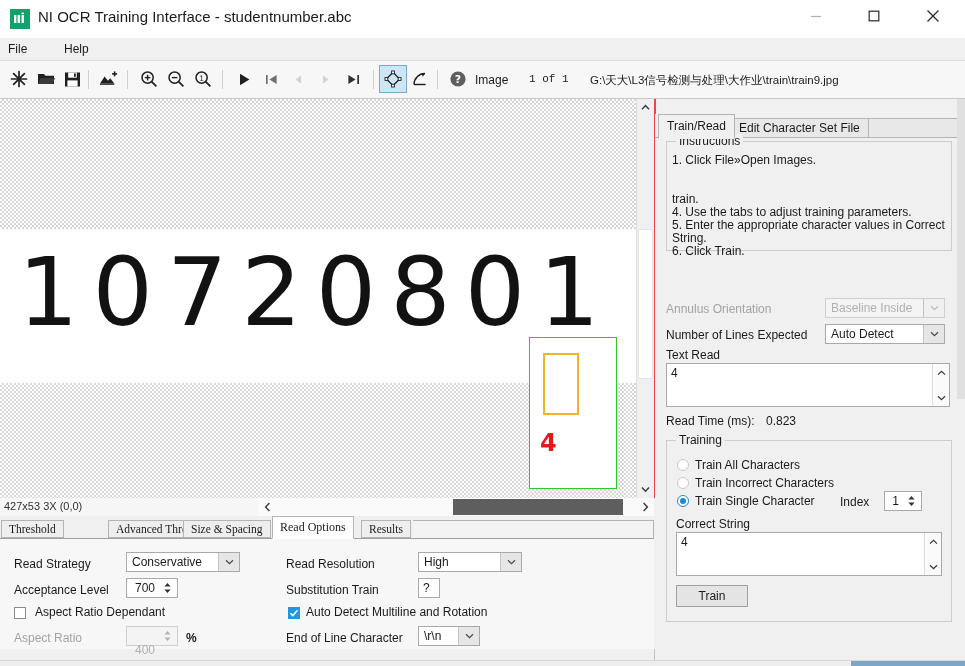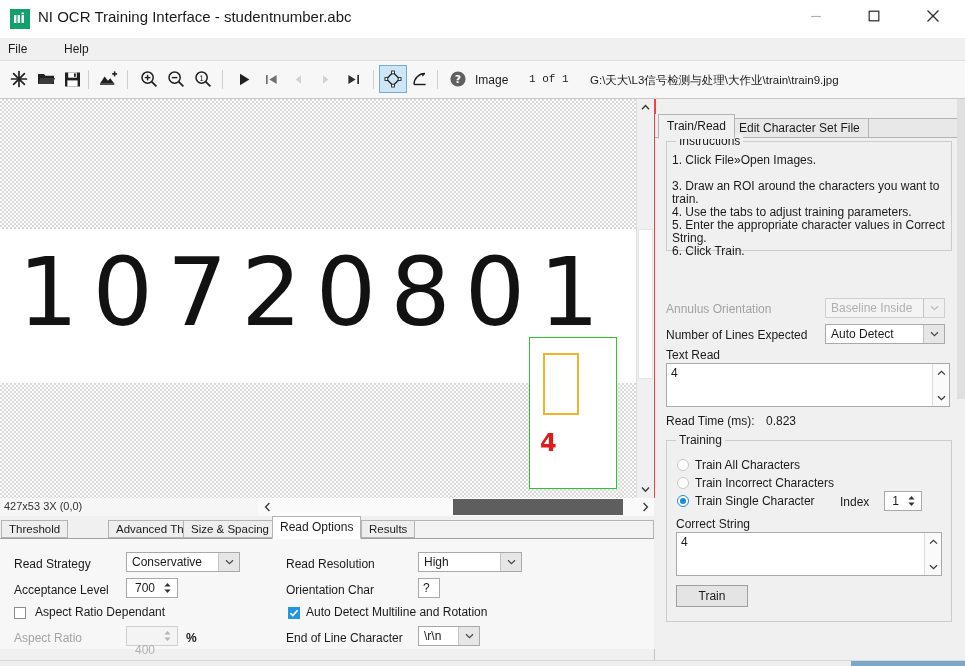--- a/index.html
+++ b/index.html
@@ -71,21 +71,21 @@
   .statusrow{position:absolute;left:0;top:498px;width:654px;height:18px;background:#f6f6f6;border-bottom:1px solid #d6d6d6;}
   .status-text{position:absolute;left:4px;top:2px;font-size:11px;color:#333;white-space:nowrap;}
   .hscroll{position:absolute;left:258px;top:0;width:396px;height:18px;background:#fafafa;}
   .hs-arr{position:absolute;top:0;width:18px;height:18px;display:flex;align-items:center;justify-content:center;}
   .hs-arr.l{left:0;} .hs-arr.r{right:0;}
   .hs-thumb{position:absolute;left:195px;top:1px;width:170px;height:16px;background:#5e5e5e;}
 
   
   .btabs{position:absolute;left:0;top:516px;width:654px;height:22px;background:#f0f0f0;border-bottom:1px solid #a0a0a0;}
   .btab{position:absolute;top:4px;height:18px;background:#eeeeee;border:1px solid #b4b4b4;
-    box-sizing:border-box;font-size:11.5px;line-height:16px;padding:0 7px;color:#1a1a1a;white-space:nowrap;}
+    box-sizing:border-box;font-size:11.5px;line-height:16px;padding:0 7px;color:#1a1a1a;white-space:nowrap;font-family:Liberation Serif, serif;}
   .btab.active{top:0;height:23px;line-height:21px;background:#ffffff;border-bottom:1px solid #ffffff;font-size:12px;z-index:3;}
   #btab-threshold{left:1px;}
   #btab-advthreshold{left:68px;margin-left:40px;}
   #btab-sizespacing{left:183px;}
   #btab-readoptions{left:272px;}
   #btab-results{left:361px;}
   .btab-filler{position:absolute;left:413px;top:4px;width:241px;height:18px;background:#f3f3f3;border-top:1px solid #b4b4b4;border-right:1px solid #b4b4b4;box-sizing:border-box;}
 
   
   .ropanel{position:absolute;left:0;top:539px;width:654px;height:110px;background:#f7f7f7;}
@@ -397,21 +397,21 @@
     <div class="ro-label" style="left:286px;top:18px">Read Resolution</div>
     <div class="combo" style="left:418px;top:13px;width:104px">
       <span>High</span>
       <div class="cbtn">
         <svg width="9" height="6" viewBox="0 0 9 6">
             <path d="M1 1.3L4.5 4.6 8 1.3" fill="none" stroke="#4b4b4b" stroke-width="1.3"></path>
           </svg>
       </div>
     </div>
 
-    <div class="ro-label" style="left:286px;top:44px">Orientation Char</div>
+    <div class="ro-label" style="left:286px;top:44px">Substitution Train</div>
     <div class="txtbox" style="left:418px;top:39px;width:22px">
       <span>?</span>
     </div>
 
     <div class="chk on" style="left:288px;top:68px">
       <svg width="10" height="10" viewBox="0 0 10 10">
           <path d="M1.4 5.2L3.8 7.6 8.6 2.2" fill="none" stroke="#ffffff" stroke-width="1.6"></path>
         </svg>
     </div>
     <div class="ro-label" style="left:306px;top:66px">Auto Detect Multiline and Rotation</div>
@@ -432,21 +432,20 @@
       <div class="rtab-fill2"></div>
       <div class="rtab-filler"></div>
       <div class="rtab active" id="rtab-trainread">Train/Read</div>
       <div class="rtab" id="rtab-editcharset">Edit Character Set File</div>
     </div>
   </div>
 
   <div class="grp" style="left:666px;top:141px;width:286px;height:110px"></div>
   <div class="grp-title" style="left:676px;top:134px">Instructions</div>
   <div class="instr" style="top:154px">1. Click File»Open Images.</div>
-  <div class="instr" style="top:180px">3. Draw an ROI around the characters you want to</div>
   <div class="instr" style="top:193px">train.</div>
   <div class="instr" style="top:206px">4. Use the tabs to adjust training parameters.</div>
   <div class="instr" style="top:219px">5. Enter the appropriate character values in Correct</div>
   <div class="instr" style="top:232px">String.</div>
   <div class="instr" style="top:245px">6. Click Train.</div>
 
   <div class="rlabel dim" style="left:666px;top:302px">Annulus Orientation</div>
   <div class="combo dim" style="left:825px;top:298px;width:120px">
     <span>Baseline Inside</span>
     <div class="cbtn" style="background:#f0f0f0">

